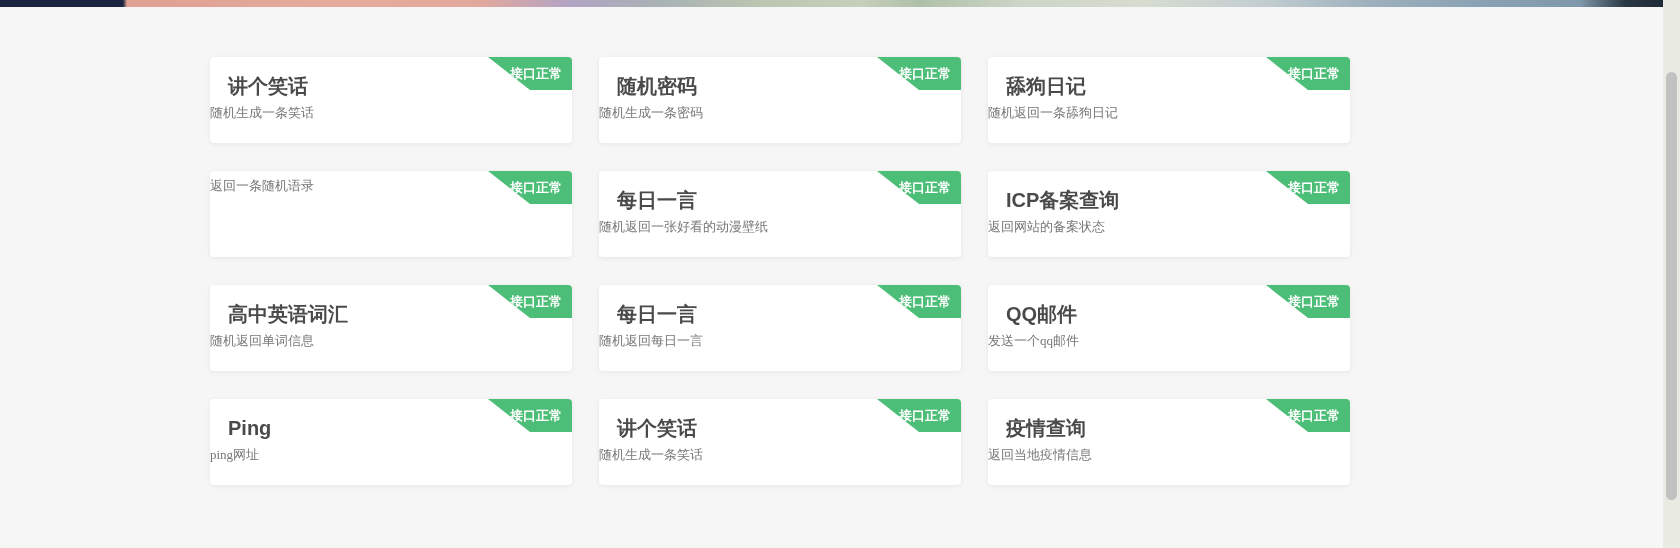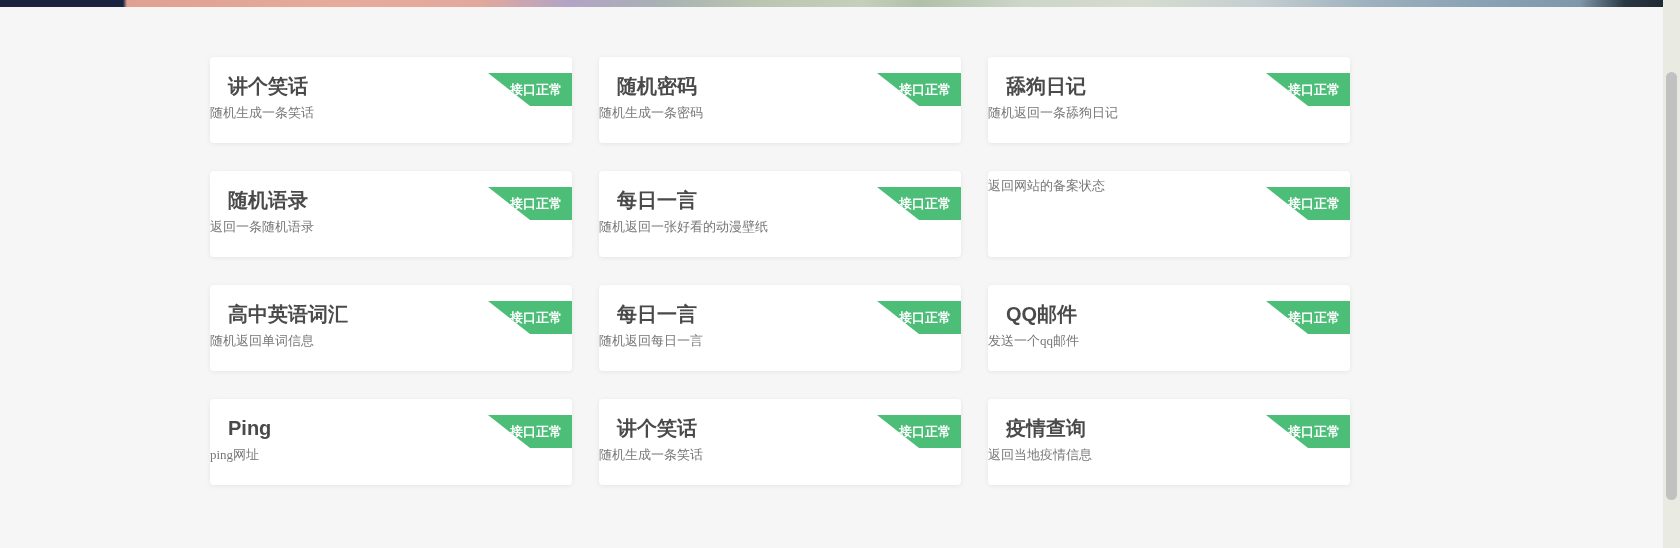--- a/index.html
+++ b/index.html
@@ -55,21 +55,21 @@
   }
   .api-card-desc {
     margin: 7px 0 0 0;
     font-size: 13px;
     line-height: 16px;
     color: #777777;
     font-family: Liberation Serif, serif;
   }
   .status-ribbon {
     position: absolute;
-    top: 16px; right: 0;
+    top: 0; right: 0;
     width: 84px;
     height: 33px;
     background: var(--badge-green, #4dbe77);
     clip-path: polygon(0 0, 100% 0, 100% 100%, 50% 100%);
     color: #ffffff;
     font-size: 13px;
     font-weight: bold;
     line-height: 33px;
     text-align: right;
     padding-right: 10px;
@@ -110,32 +110,32 @@
   </div>
 
   <div class="api-card">
     <div class="status-ribbon">接口正常</div>
     <div class="api-card-title">舔狗日记</div>
     <div class="api-card-desc">随机返回一条舔狗日记</div>
   </div>
 
   <div class="api-card">
     <div class="status-ribbon">接口正常</div>
-    <div class="api-card-title">随机语录</div>
     <div class="api-card-desc">返回一条随机语录</div>
   </div>
 
   <div class="api-card">
     <div class="status-ribbon">接口正常</div>
     <div class="api-card-title">每日一言</div>
     <div class="api-card-desc">随机返回一张好看的动漫壁纸</div>
   </div>
 
   <div class="api-card">
     <div class="status-ribbon">接口正常</div>
+    <div class="api-card-title">ICP备案查询</div>
     <div class="api-card-desc">返回网站的备案状态</div>
   </div>
 
   <div class="api-card">
     <div class="status-ribbon">接口正常</div>
     <div class="api-card-title">高中英语词汇</div>
     <div class="api-card-desc">随机返回单词信息</div>
   </div>
 
   <div class="api-card">

